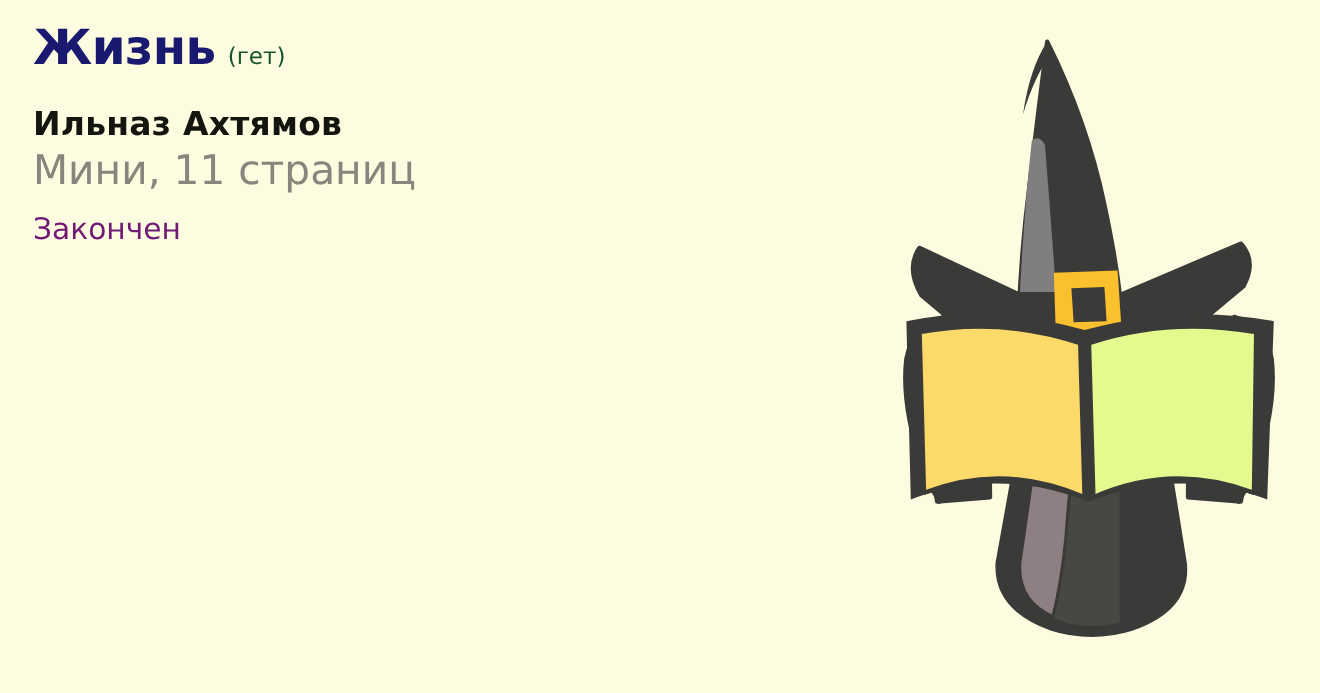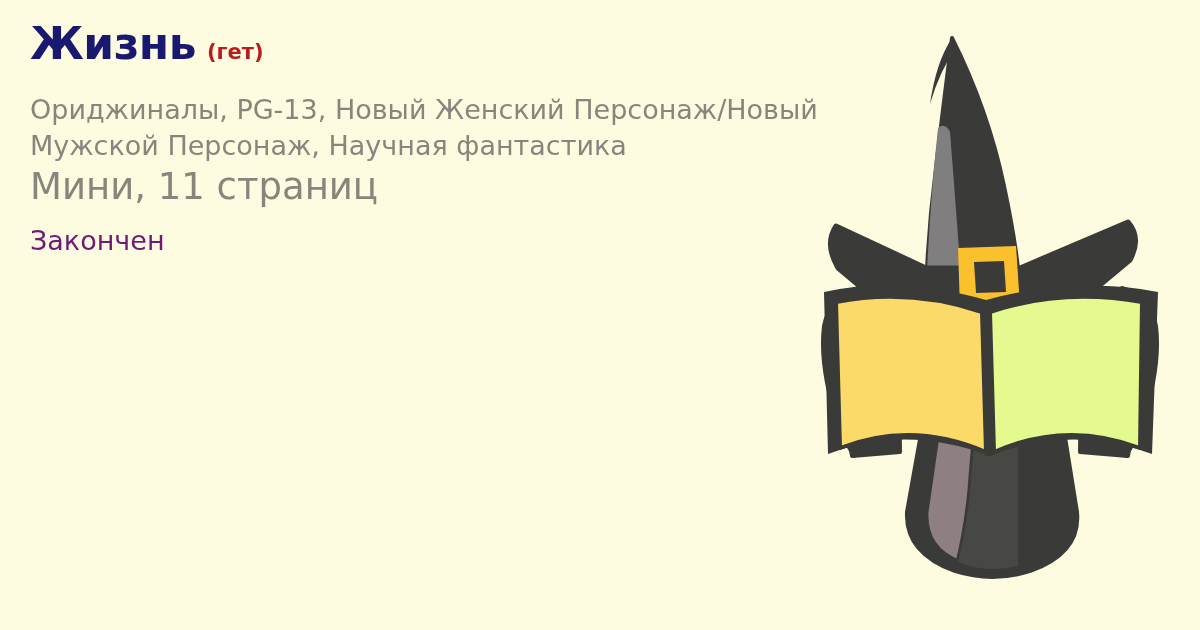--- a/index.html
+++ b/index.html
@@ -39,22 +39,22 @@
   }
   .fic-title {
     font-size: 44px;
     font-weight: bold;
     color: #191970;
     letter-spacing: -0.5px;
     white-space: nowrap;
   }
   .fic-tag {
     font-size: 21px;
-    font-weight: bold;
-    color: #b91c1c;
+    font-weight: normal;
+    color: #14532d;
     white-space: nowrap;
   }
 
   .fic-url {
     margin-top: 9px;
     font-size: 24px;
     color: #8a8a80;
     letter-spacing: 0.1px;
   }
 
@@ -108,22 +108,22 @@
 <div class="card">
 
   <div class="info">
 
     <div class="title-row">
       <span class="fic-title">Жизнь</span>
       <span class="fic-tag">(гет)</span>
     </div>
 
 
-
-    <div class="fic-genres">Ориджиналы, PG-13, Новый Женский Персонаж/Новый Мужской Персонаж, Научная фантастика</div>
+    <div class="fic-author">Ильназ Ахтямов</div>
+
 
     <div class="fic-size">Мини, 11 страниц</div>
 
     <div class="fic-status">Закончен</div>
 
   </div>
 
   <div class="illustration">
     <svg viewBox="0 0 420 630" xmlns="http://www.w3.org/2000/svg">
 

